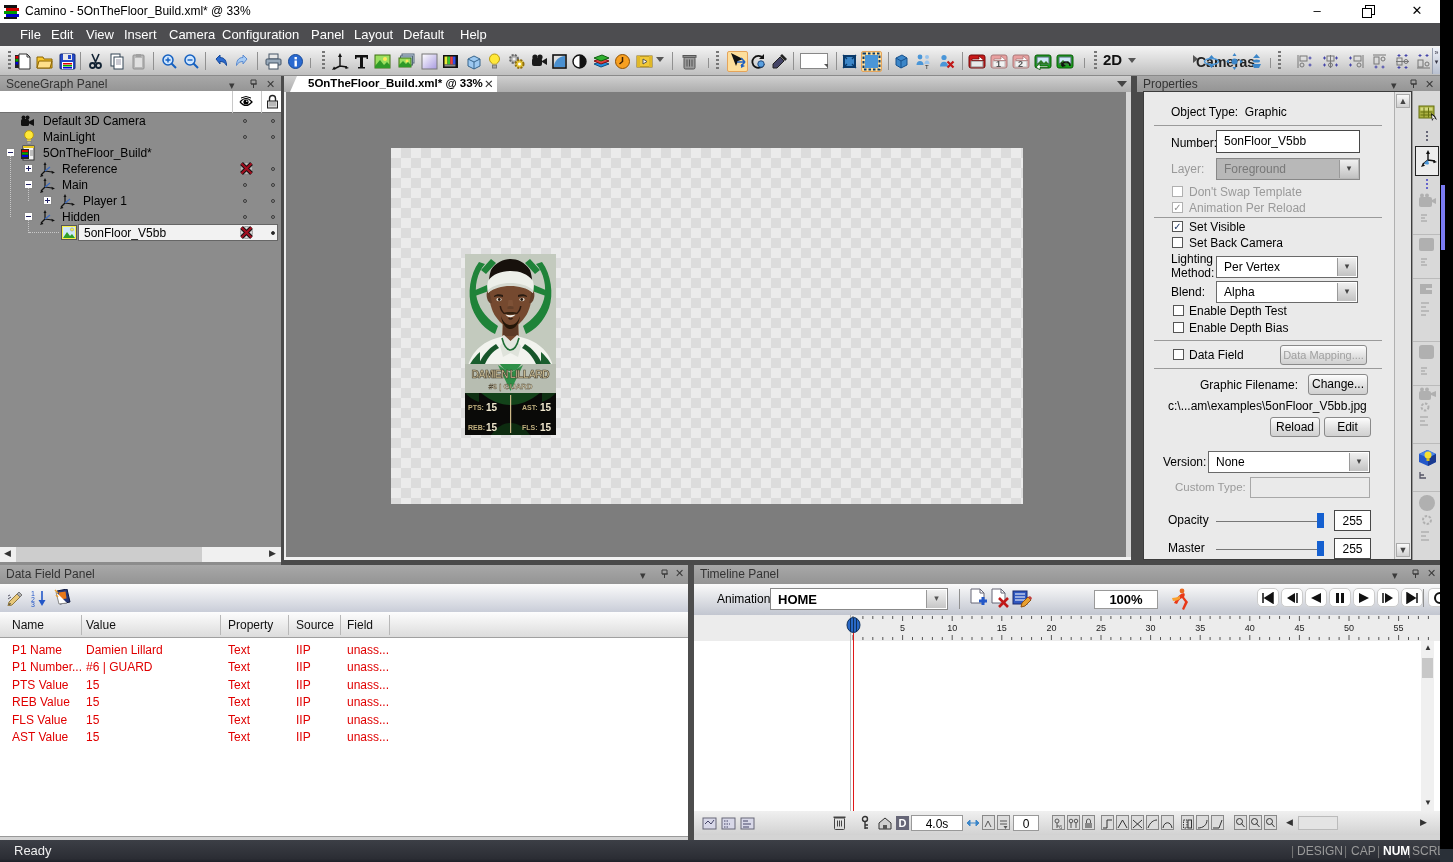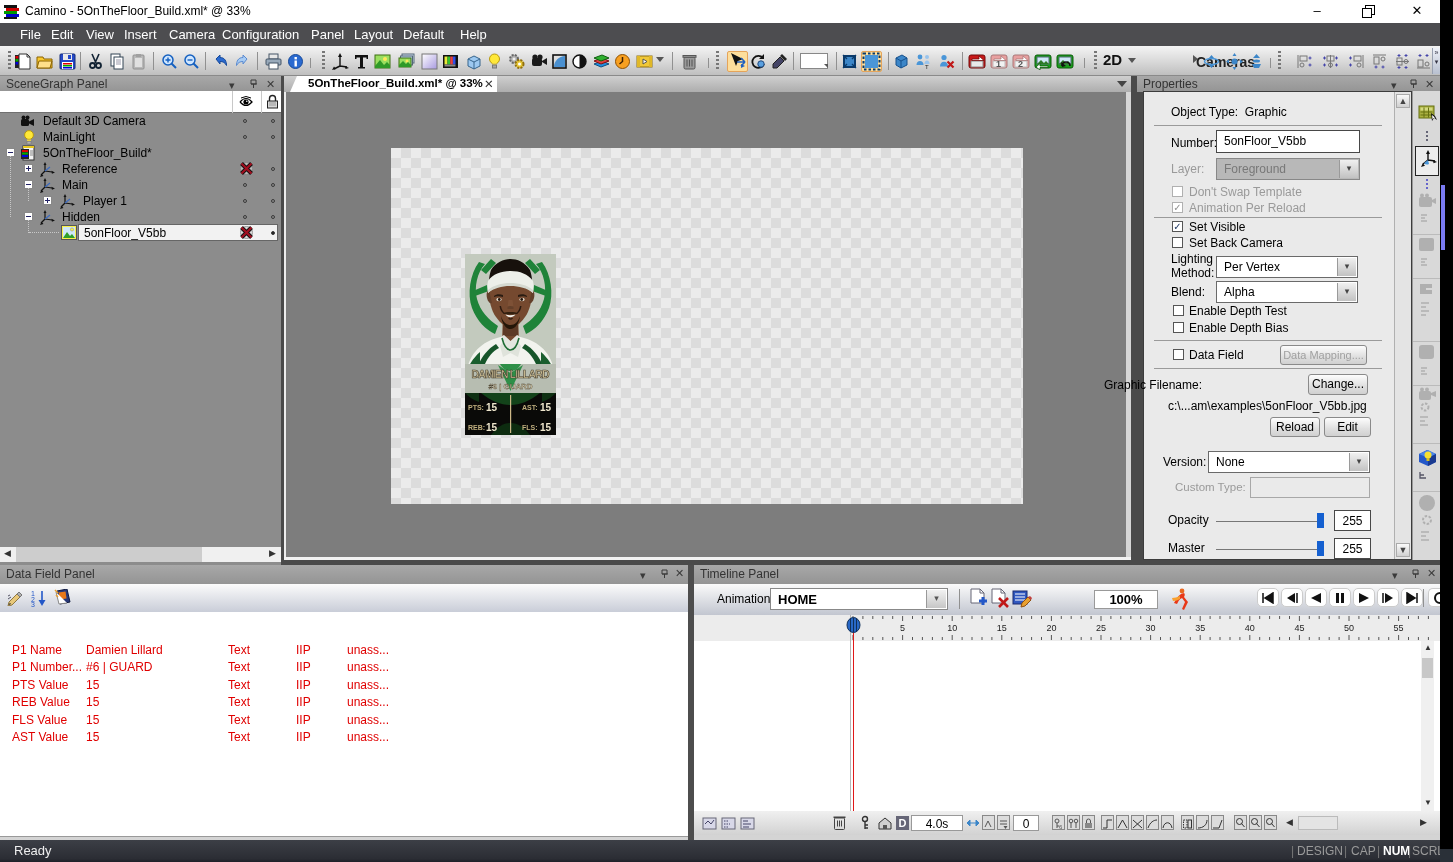--- a/index.html
+++ b/index.html
@@ -815,21 +815,21 @@
   </div>
   <div class="pcb" style="left:1173px;top:305px;border-color:#555;"></div>
   <div class="plabel" style="left:1189px;top:304px">Enable Depth Test</div>
   <div class="pcb" style="left:1173px;top:322px;border-color:#555;"></div>
   <div class="plabel" style="left:1189px;top:321px">Enable Depth Bias</div>
   <div class="psep" style="top:340px"></div>
   <div class="pcb" style="left:1173px;top:349px;border-color:#555;"></div>
   <div class="plabel" style="left:1189px;top:348px">Data Field</div>
   <div class="pbtn" style="left:1280px;top:345px;width:87px;height:20px;color:#a0a0a0;line-height:18px;font-size:11px;white-space:nowrap;overflow:hidden;">Data Mapping....</div>
   <div class="psep" style="top:368px"></div>
-  <div class="plabel" style="left:1104px;top:378px">Graphic Filename:</div>
+  <div class="plabel" style="left:1200px;top:378px">Graphic Filename:</div>
   <div class="pbtn" style="left:1308px;top:374px;width:60px;height:21px;line-height:19px;">Change...</div>
   <div class="plabel" style="left:1168px;top:399px">c:\...am\examples\5onFloor_V5bb.jpg</div>
   <div class="pbtn" style="left:1270px;top:417px;width:50px;height:20px;line-height:18px;">Reload</div>
   <div class="pbtn" style="left:1324px;top:417px;width:47px;height:20px;line-height:18px;">Edit</div>
   <div class="plabel" style="left:1163px;top:455px">Version:</div>
   <div class="pcombo" style="left:1208px;top:451px;width:162px;height:22px;">
     <span class="abs" style="left:7px;top:3px;">None</span>
     <div class="combobtn" style="height:18px;line-height:17px;font-size:9px;">▾</div>
   </div>
   <div class="plabel pgray" style="left:1175px;top:481px;font-size:11.5px">Custom Type:</div>
@@ -866,20 +866,32 @@
           <path d="M11 2v12" stroke="#2458c8" stroke-width="1.6"></path>
           <path d="M7.5 11l3.5 6 3.5-6z" fill="#2458c8"></path>
         </svg>
       <svg class="abs" style="left:54px;top:5px" width="19" height="17" viewBox="0 0 19 17">
           <path d="M3 2l10-2 3 13-10 2z" fill="#283878" stroke="#101a40"></path>
           <rect x="5" y="3" width="7" height="7" transform="rotate(-8 8 6)" fill="#e87818"></rect>
           <path d="M2 3l3 12 8-1" fill="#fff" stroke="#888"></path>
           <path d="M1 1l3 3M2 6l2 2" stroke="#e8a030" stroke-width="1.5"></path>
         </svg>
     </div>
+    <div class="abs" style="left:0;top:47px;width:688px;height:26px;background:linear-gradient(#fdfdfd,#dcdcdc);border-bottom:1px solid #a0a0a0;font-size:12px;color:#111;">
+      <span class="abs" style="left:12px;top:6px">Name</span>
+      <span class="abs" style="left:86px;top:6px">Value</span>
+      <span class="abs" style="left:228px;top:6px">Property</span>
+      <span class="abs" style="left:296px;top:6px">Source</span>
+      <span class="abs" style="left:347px;top:6px">Field</span>
+      <div class="abs" style="left:81px;top:3px;width:1px;height:20px;background:#b8b8b8"></div>
+      <div class="abs" style="left:220px;top:3px;width:1px;height:20px;background:#b8b8b8"></div>
+      <div class="abs" style="left:288px;top:3px;width:1px;height:20px;background:#b8b8b8"></div>
+      <div class="abs" style="left:340px;top:3px;width:1px;height:20px;background:#b8b8b8"></div>
+      <div class="abs" style="left:389px;top:3px;width:1px;height:20px;background:#b8b8b8"></div>
+    </div>
     <div class="redtxt" style="position:absolute;left:0;top:78px;font-size:12px;">
       <div class="abs" style="left:12px;top:0px;width:660px;"><span>P1 Name</span><span class="abs" style="left:74px">Damien Lillard</span><span class="abs" style="left:216px">Text</span><span class="abs" style="left:284px">IIP</span><span class="abs" style="left:335px">unass...</span></div>
       <div class="abs" style="left:12px;top:17px;width:660px;"><span>P1 Number...</span><span class="abs" style="left:74px">#6 | GUARD</span><span class="abs" style="left:216px">Text</span><span class="abs" style="left:284px">IIP</span><span class="abs" style="left:335px">unass...</span></div>
       <div class="abs" style="left:12px;top:35px;width:660px;"><span>PTS Value</span><span class="abs" style="left:74px">15</span><span class="abs" style="left:216px">Text</span><span class="abs" style="left:284px">IIP</span><span class="abs" style="left:335px">unass...</span></div>
       <div class="abs" style="left:12px;top:52px;width:660px;"><span>REB Value</span><span class="abs" style="left:74px">15</span><span class="abs" style="left:216px">Text</span><span class="abs" style="left:284px">IIP</span><span class="abs" style="left:335px">unass...</span></div>
       <div class="abs" style="left:12px;top:70px;width:660px;"><span>FLS Value</span><span class="abs" style="left:74px">15</span><span class="abs" style="left:216px">Text</span><span class="abs" style="left:284px">IIP</span><span class="abs" style="left:335px">unass...</span></div>
       <div class="abs" style="left:12px;top:87px;width:660px;"><span>AST Value</span><span class="abs" style="left:74px">15</span><span class="abs" style="left:216px">Text</span><span class="abs" style="left:284px">IIP</span><span class="abs" style="left:335px">unass...</span></div>
     </div>
     <div class="abs" style="left:0;top:271px;width:688px;height:4px;background:#d4d4d4;border-top:1px solid #999;"></div>
   </div>

